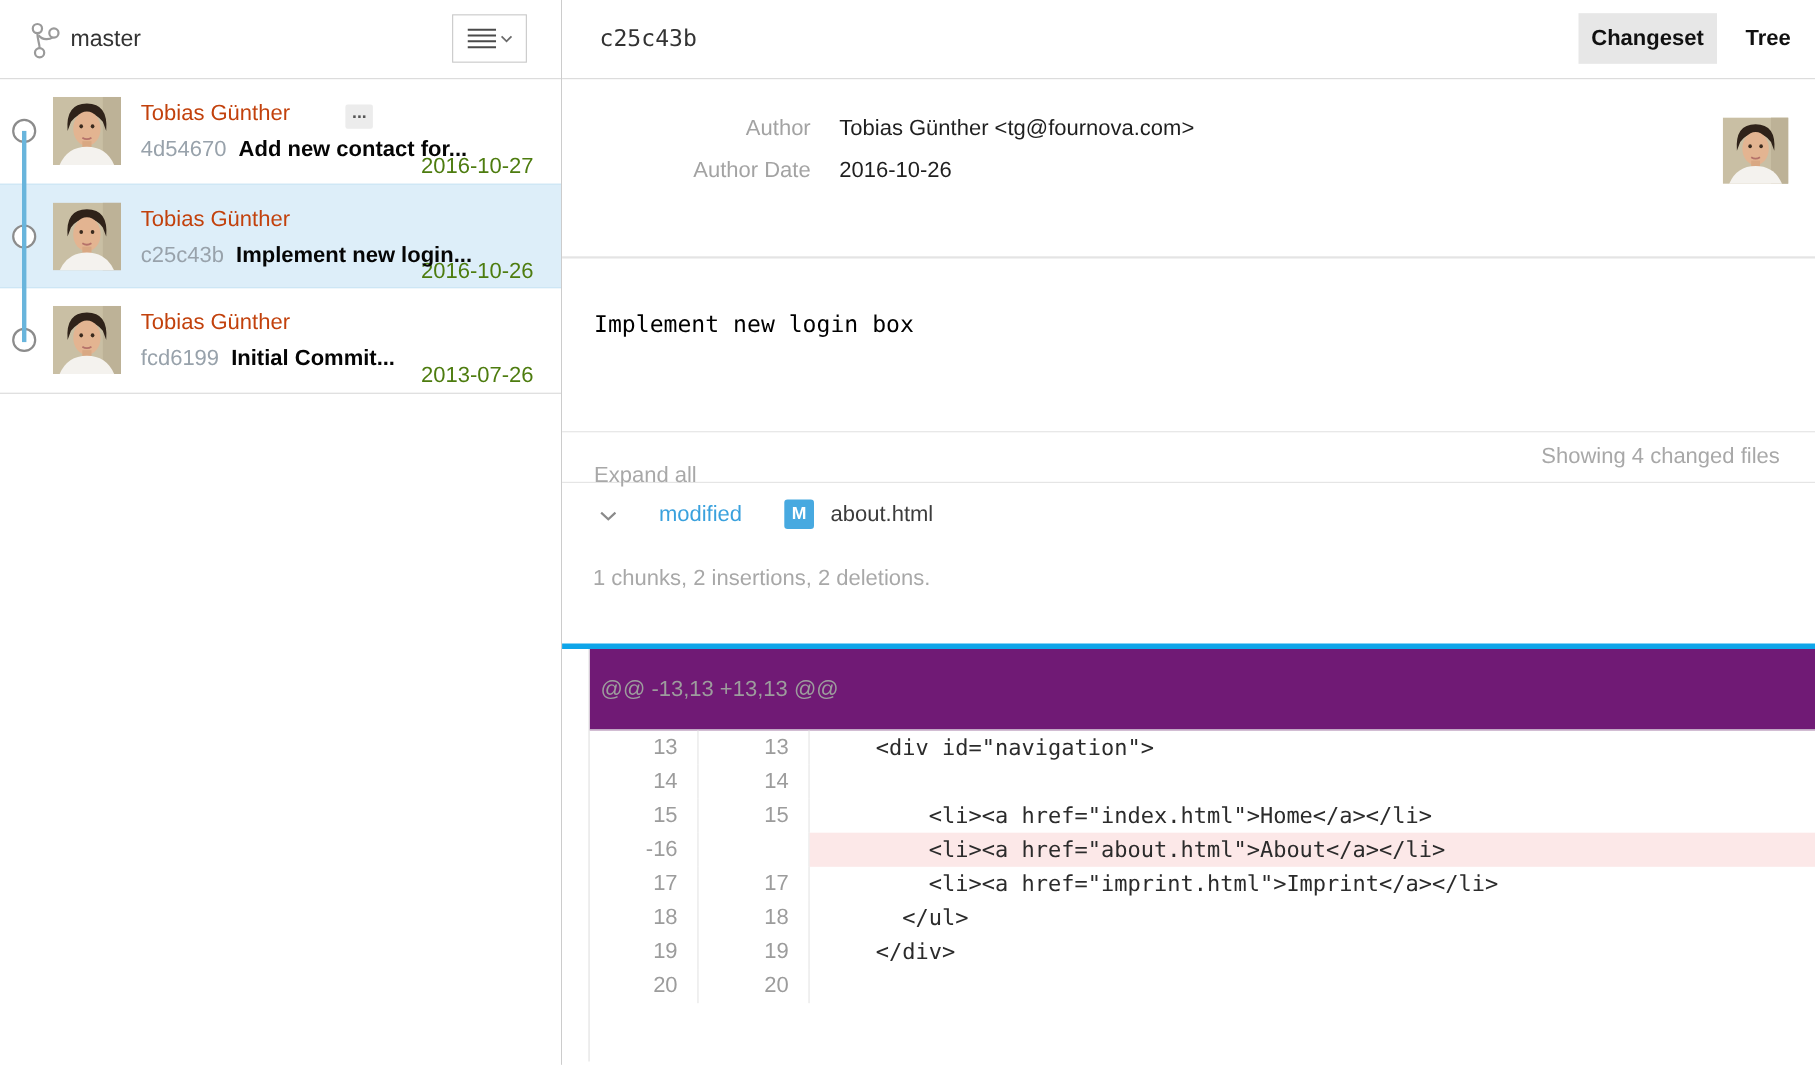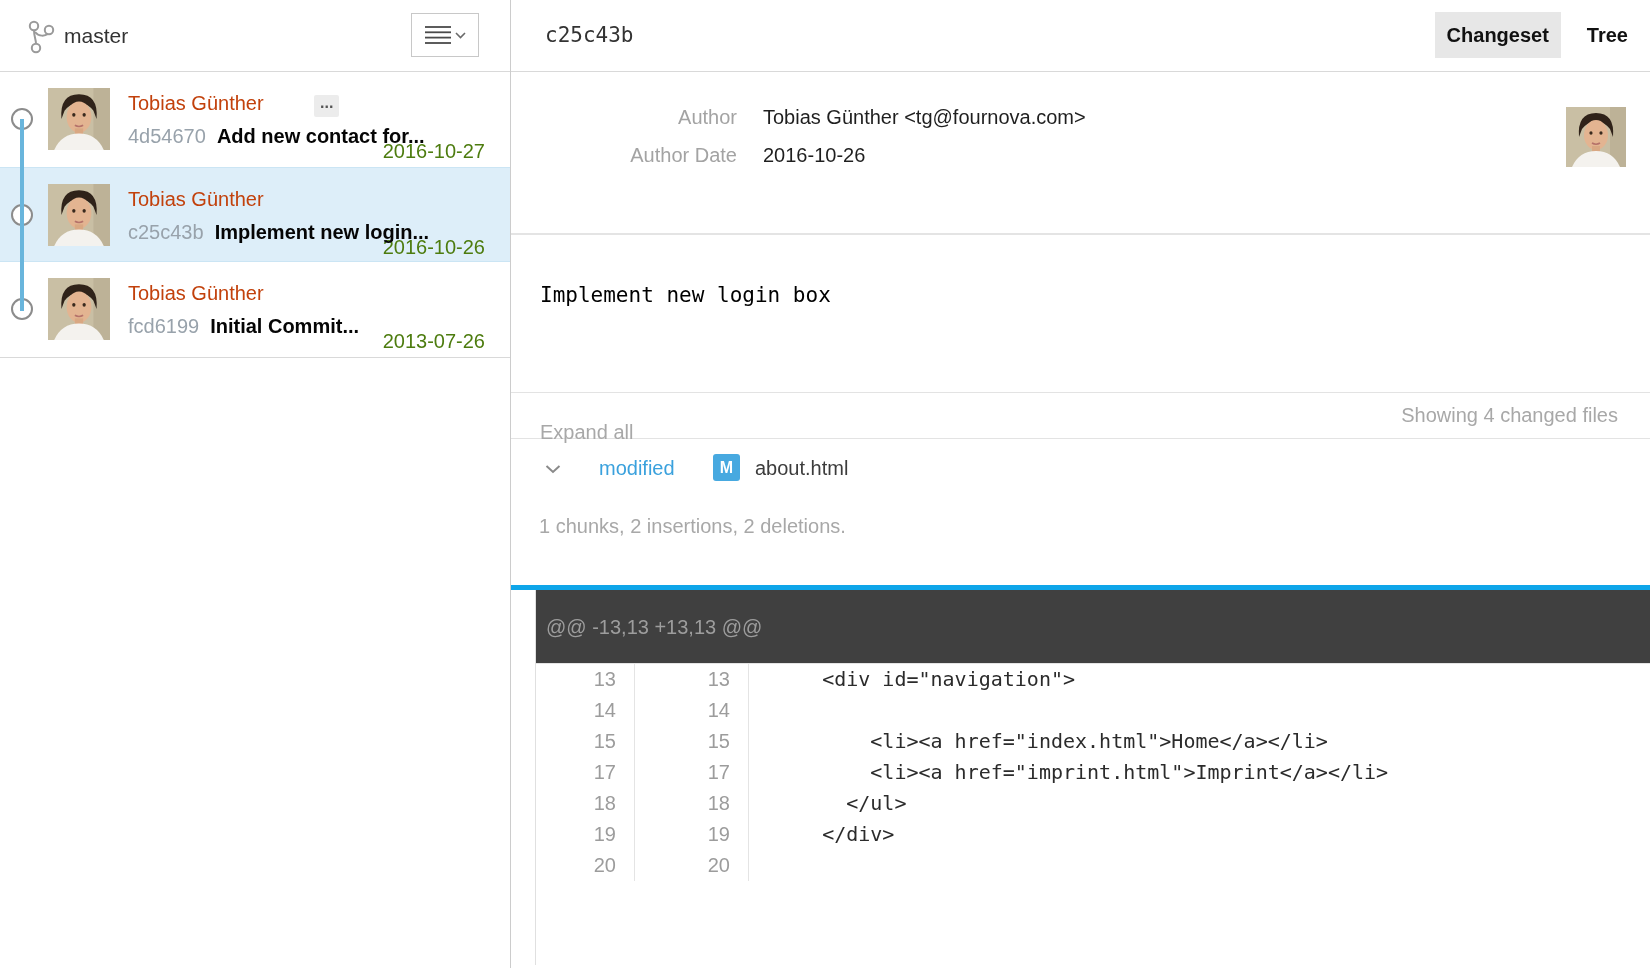--- a/index.html
+++ b/index.html
@@ -69,23 +69,23 @@
   .f-status { position:absolute; left:88px; top:18px; font-size:20px; color:#3aa1dd; }
   .f-badge { position:absolute; left:202px; top:15px; width:27px; height:27px;
              background:#47a9e0; border-radius:3px; color:#fff; font-size:16px;
              font-weight:bold; text-align:center; line-height:27px; }
   .f-name { position:absolute; left:244px; top:18px; font-size:20px; color:#3c3c3c; }
   .f-stats { position:absolute; left:28px; top:76px; font-size:20px;
              font-weight:300; color:#a8a8a8; }
 
   .diff-wrap { position:relative; height:375px; margin-left:24px;
                border-left:1px solid #e0e0e0; overflow:hidden; }
-  .chunk-head { height:74px; background:#404040; border-bottom:1px solid #e4e4e4; }
+  .chunk-head { height:74px; background:#701a75; border-bottom:1px solid #e4e4e4; }
   .chunk-label { padding:26px 0 0 10px; font-size:20px; font-weight:300; color:#9d9d9d; }
-  .diff-row { display:flex; height:31px;gap:13px; }
+  .diff-row { display:flex; height:31px; }
   .gut { font-size:20px; font-weight:300; color:#9c9c9c; line-height:31px;
          text-align:right; padding-right:18px; }
   .g1 { width:99px;  border-right:1px solid #e4e4e4; }
   .g2 { width:101px; border-right:1px solid #e4e4e4; }
   .code { flex:1; font-family:"DejaVu Sans Mono", monospace; font-size:20px;
           line-height:31px; white-space:pre; color:#2b2b2b; padding-left:12px; }
   .diff-row.del .code { background:#fce8e8; }
   .diff-row.add .code { background:#e7f3e1; }
 
   .svgdefs { position:absolute; width:0; height:0; overflow:hidden; }
@@ -228,20 +228,25 @@
     </div>
     <div class="diff-row ctx">
       <div class="gut g1">14</div>
       <div class="gut g2">14</div>
     </div>
     <div class="diff-row ctx">
       <div class="gut g1">15</div>
       <div class="gut g2">15</div>
       <div class="code">        &lt;li&gt;&lt;a href="index.html"&gt;Home&lt;/a&gt;&lt;/li&gt;</div>
     </div>
+    <div class="diff-row del">
+      <div class="gut g1">-16</div>
+      <div class="gut g2"></div>
+      <div class="code">        &lt;li&gt;&lt;a href="about.html"&gt;About&lt;/a&gt;&lt;/li&gt;</div>
+    </div>
     <div class="diff-row ctx">
       <div class="gut g1">17</div>
       <div class="gut g2">17</div>
       <div class="code">        &lt;li&gt;&lt;a href="imprint.html"&gt;Imprint&lt;/a&gt;&lt;/li&gt;</div>
     </div>
     <div class="diff-row ctx">
       <div class="gut g1">18</div>
       <div class="gut g2">18</div>
       <div class="code">      &lt;/ul&gt;</div>
     </div>

